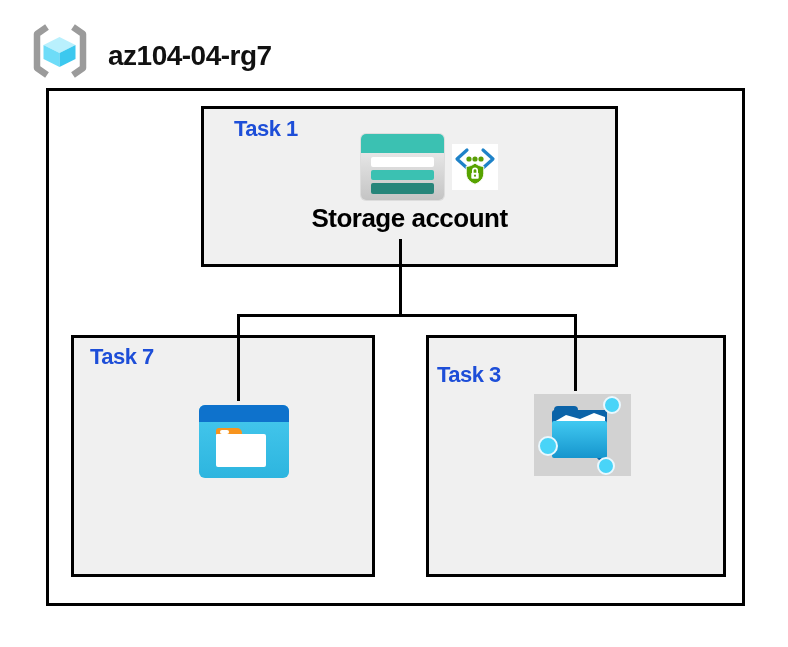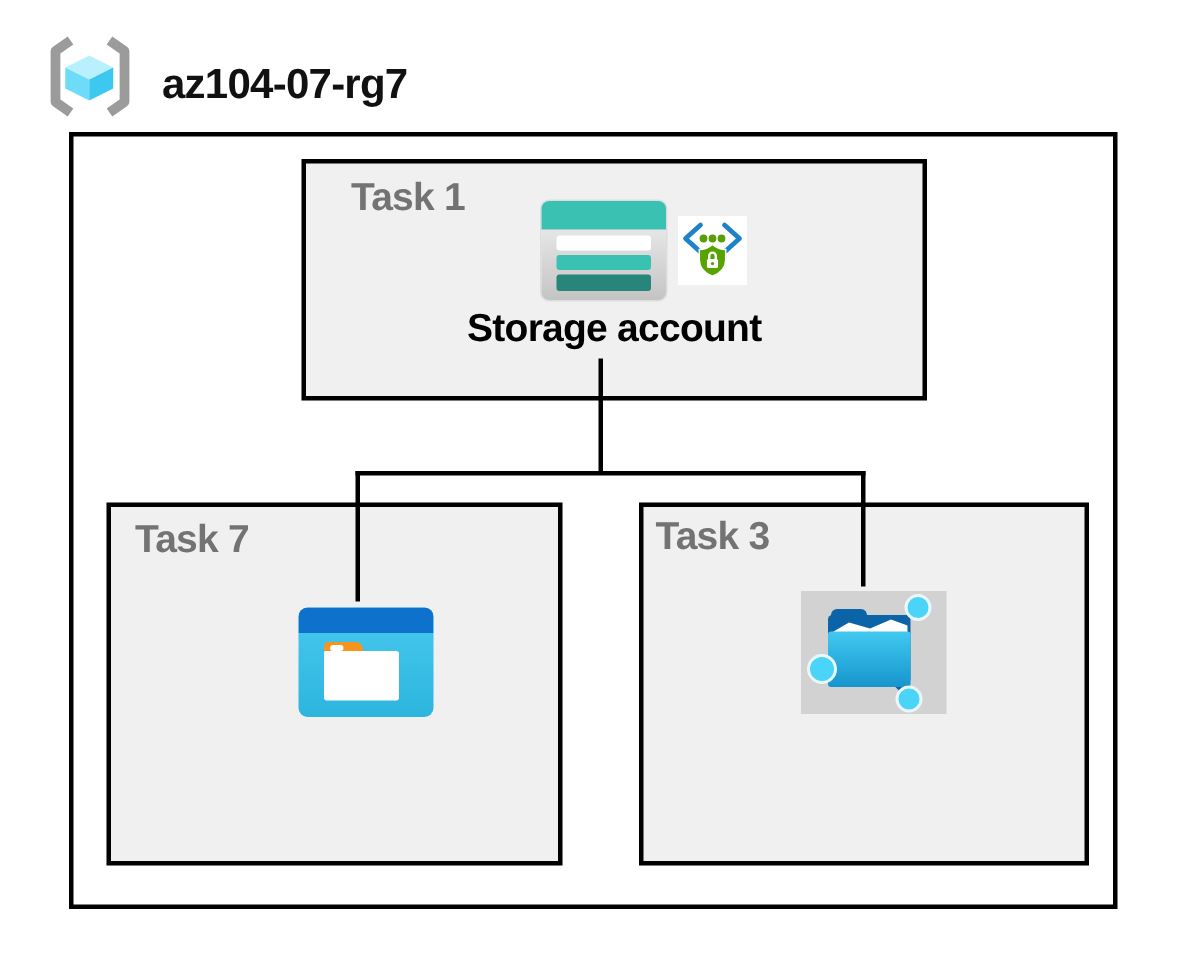--- a/index.html
+++ b/index.html
@@ -19,25 +19,25 @@
     border:3px solid #000;background:#fff;box-sizing:border-box;
   }
   
   .task-box{
     position:absolute;background:#f0f0f0;border:3px solid #000;box-sizing:border-box;
   }
   .task1{left:152px;top:15px;width:417px;height:161px;}
   .task2{left:22px;top:244px;width:304px;height:242px;}
   .task3{left:377px;top:244px;width:300px;height:242px;}
   .task-label{
-    position:absolute;color:#737373;font-size:26px;letter-spacing:-0.5px;white-space:nowrap;
+    position:absolute;color:#1d4ed8;font-size:22px;letter-spacing:-0.5px;white-space:nowrap;
   }
   .task1 .task-label{left:30px;top:7px;}
   .task2 .task-label{left:16px;top:6px;}
-  .task3 .task-label{left:8px;top:4px;}
+  .task3 .task-label{left:8px;top:24px;}
   .item-label{
     position:absolute;left:0;right:0;text-align:center;color:#000;
     font-size:26px;letter-spacing:-0.5px;white-space:nowrap;
   }
   .task1 .item-label{top:94px;text-align:center;}
   .task2 .item-label{top:152px;transform:translateX(18px);}
   
   .conn{position:absolute;background:#000;z-index:3;}
   .conn-v1{left:350px;top:148px;width:3px;height:76px;}
   .conn-h1{left:188px;top:223px;width:340px;height:3px;}
@@ -78,21 +78,21 @@
 
 <div class="canvas">
 
   <svg class="rg-icon" viewBox="0 0 60 56">
     <polyline points="17,4 7,11 7,45 17,52" fill="none" stroke="#9B9B9B" stroke-width="6.5" stroke-linejoin="round"></polyline>
     <polyline points="43,4 53,11 53,45 43,52" fill="none" stroke="#9B9B9B" stroke-width="6.5" stroke-linejoin="round"></polyline>
     <polygon points="29.5,14 45.5,22 29.5,30 13.5,22" fill="#B9F0FD"></polygon>
     <polygon points="13.5,22 29.5,30 29.5,44 13.5,36" fill="#6EDCF8"></polygon>
     <polygon points="45.5,22 29.5,30 29.5,44 45.5,36" fill="#3CC8EF"></polygon>
   </svg>
-  <div class="rg-title">az104-07-rg7</div>
+  <div class="rg-title">az104-04-rg7</div>
 
   <div class="outer-box">
 
     <div class="task-box task1">
       <div class="task-label">Task 1</div>
 
       <div class="storage-icon">
         <div class="storage-topbar"></div>
         <div class="storage-row white"></div>
         <div class="storage-row teal"></div>

